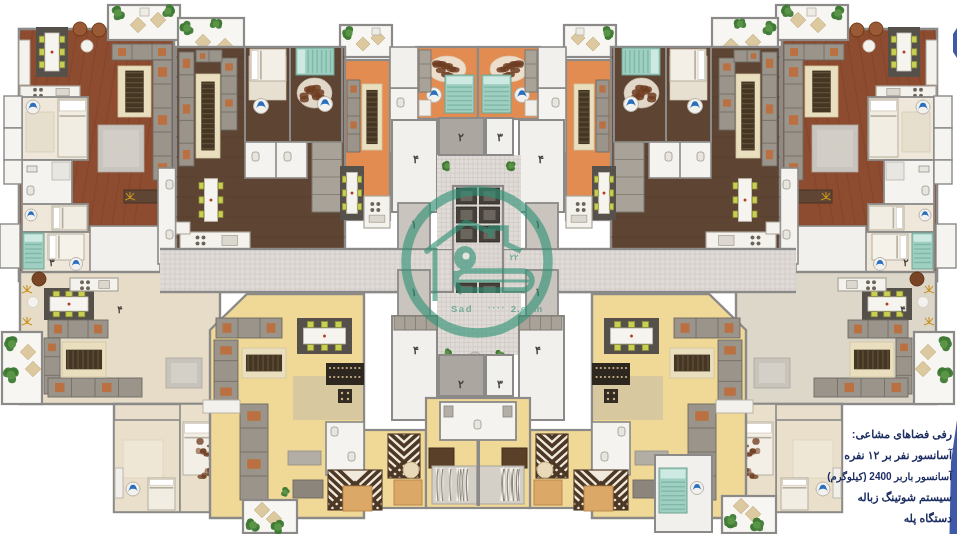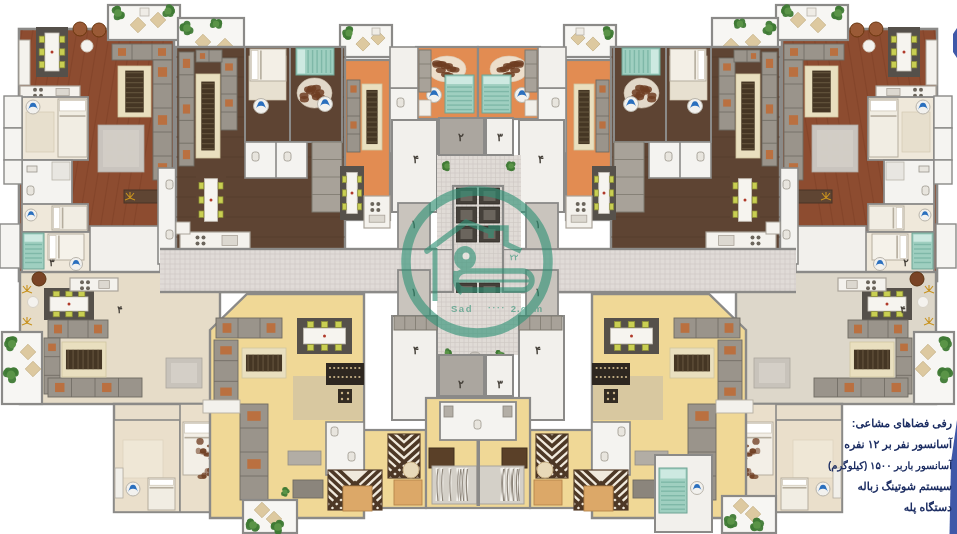--- a/index.html
+++ b/index.html
@@ -2070,13 +2070,13 @@
 
 <g>
       <path d="M 957 28 L 953 34 L 953 52 L 957 58 Z" fill="#3f58a8"></path>
     </g>
 
 <g>
       <path d="M 957 420 L 951 462 L 949.5 534 L 957 534 Z" fill="#3f58a8"></path>
     </g>
 </svg>
 
-<div style="position:absolute;right:5px;top:413px;width:230px;direction:rtl;text-align:right;font-family:'Liberation Sans',sans-serif;font-weight:bold;color:#1d2e63;font-size:11px;line-height:21px;">رفی فضاهای مشاعی:<br>آسانسور نفر بر ۱۲ نفره<br><span style="font-size:10px">آسانسور باربر ۱۵۰۰ (کیلوگرم)</span><br>سیستم شوتینگ زباله<br>دستگاه پله</div>
+<div style="position:absolute;right:5px;top:424px;width:230px;direction:rtl;text-align:right;font-family:'Liberation Sans',sans-serif;font-weight:bold;color:#1d2e63;font-size:11px;line-height:21px;">رفی فضاهای مشاعی:<br>آسانسور نفر بر ۱۲ نفره<br><span style="font-size:10px">آسانسور باربر 2400 (کیلوگرم)</span><br>سیستم شوتینگ زباله<br>دستگاه پله</div>
 
 </body></html>

